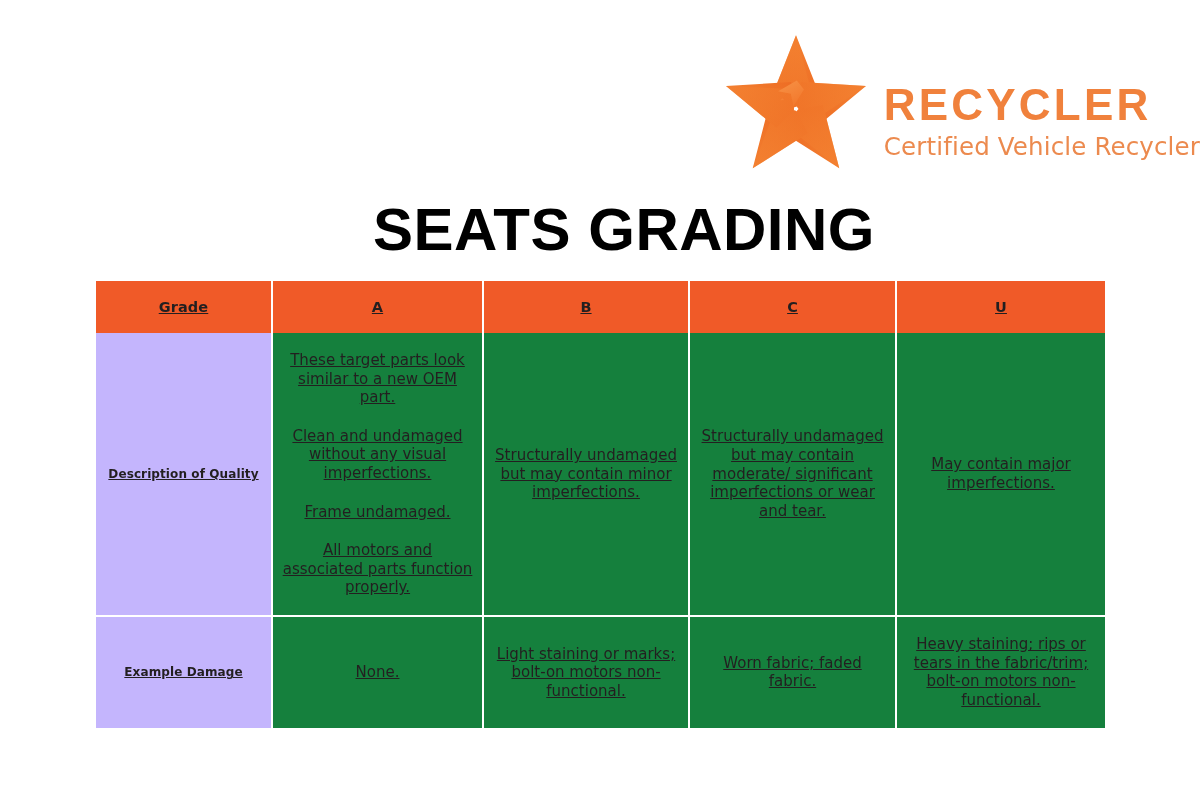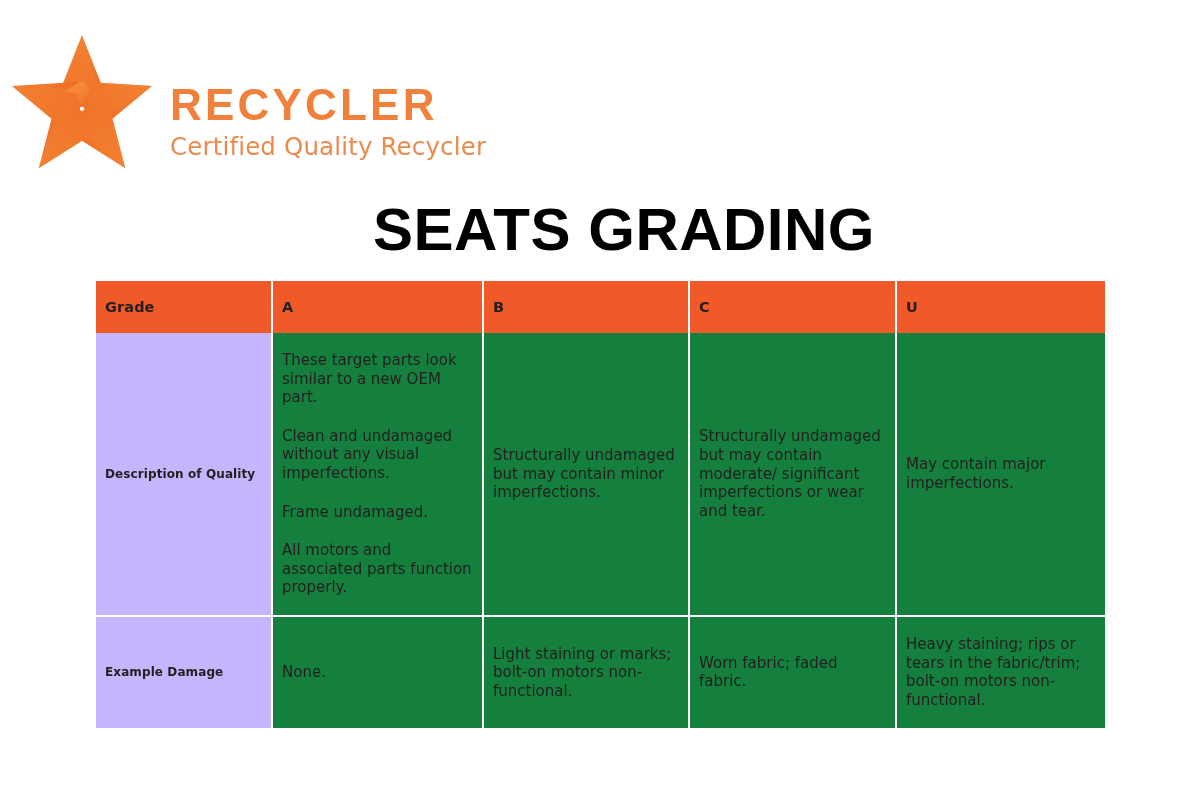--- a/index.html
+++ b/index.html
@@ -20,21 +20,21 @@
 
   
   .logo-block {
     position: absolute;
     left: 0;
     top: 28px;
     width: 1200px;
     height: 155px;
     display: flex;
     align-items: center;
-    justify-content: flex-start;
+    justify-content: flex-end;
   }
 
   .logo-row {
     display: flex;
     align-items: center;
     gap: 6px;
   }
 
   .logo-mark {
     width: 164px;
@@ -93,21 +93,22 @@
     border-collapse: separate;
     border-spacing: 0;
     table-layout: fixed;
   }
 
   .grading-table td, .grading-table th {
     border-right: 2px solid #ffffff;
     border-bottom: 2px solid #ffffff;
     padding: 18px 9px;
     vertical-align: middle;
-    text-align: left;
+    text-align: center;
+    text-decoration: underline;
   }
   .grading-table tr > *:last-child { border-right: none; }
   .grading-table tr:last-child > * { border-bottom: none; }
 
   
   .col-label  { width: 177px; }
   .col-a      { width: 211px; }
   .col-b      { width: 206px; }
   .col-c      { width: 207px; }
   .col-u      { width: 208px; }
@@ -201,21 +202,21 @@
             <path d="M 0,-92 L 30,-16 L 22,-12 L 4,-22 L 10,-6 L -2,-2 L -30,-16 Z" fill="url(#gA)"></path>
             <path d="M 0,-92 L -30,-16 L -2,-2 L 10,-6 L 4,-22 L 22,-12 Z" fill="url(#gB)" opacity="0.55"></path>
             <path d="M 34,-10 L 14,-28 L 16,-12 L 2,-4 L 26,2 Z" fill="url(#gC)"></path>
           </g>
         </g>
       </g>
     </svg>
 
     <div class="logo-words">
       <div class="logo-title">RECYCLER</div>
-      <div class="logo-tagline">Certified Quality Recycler</div>
+      <div class="logo-tagline">Certified Vehicle Recycler</div>
     </div>
 
   </div>
 </div>
 
 <div class="page-title">SEATS GRADING</div>
 
 <table class="grading-table">
   <colgroup>
     <col class="col-label">

